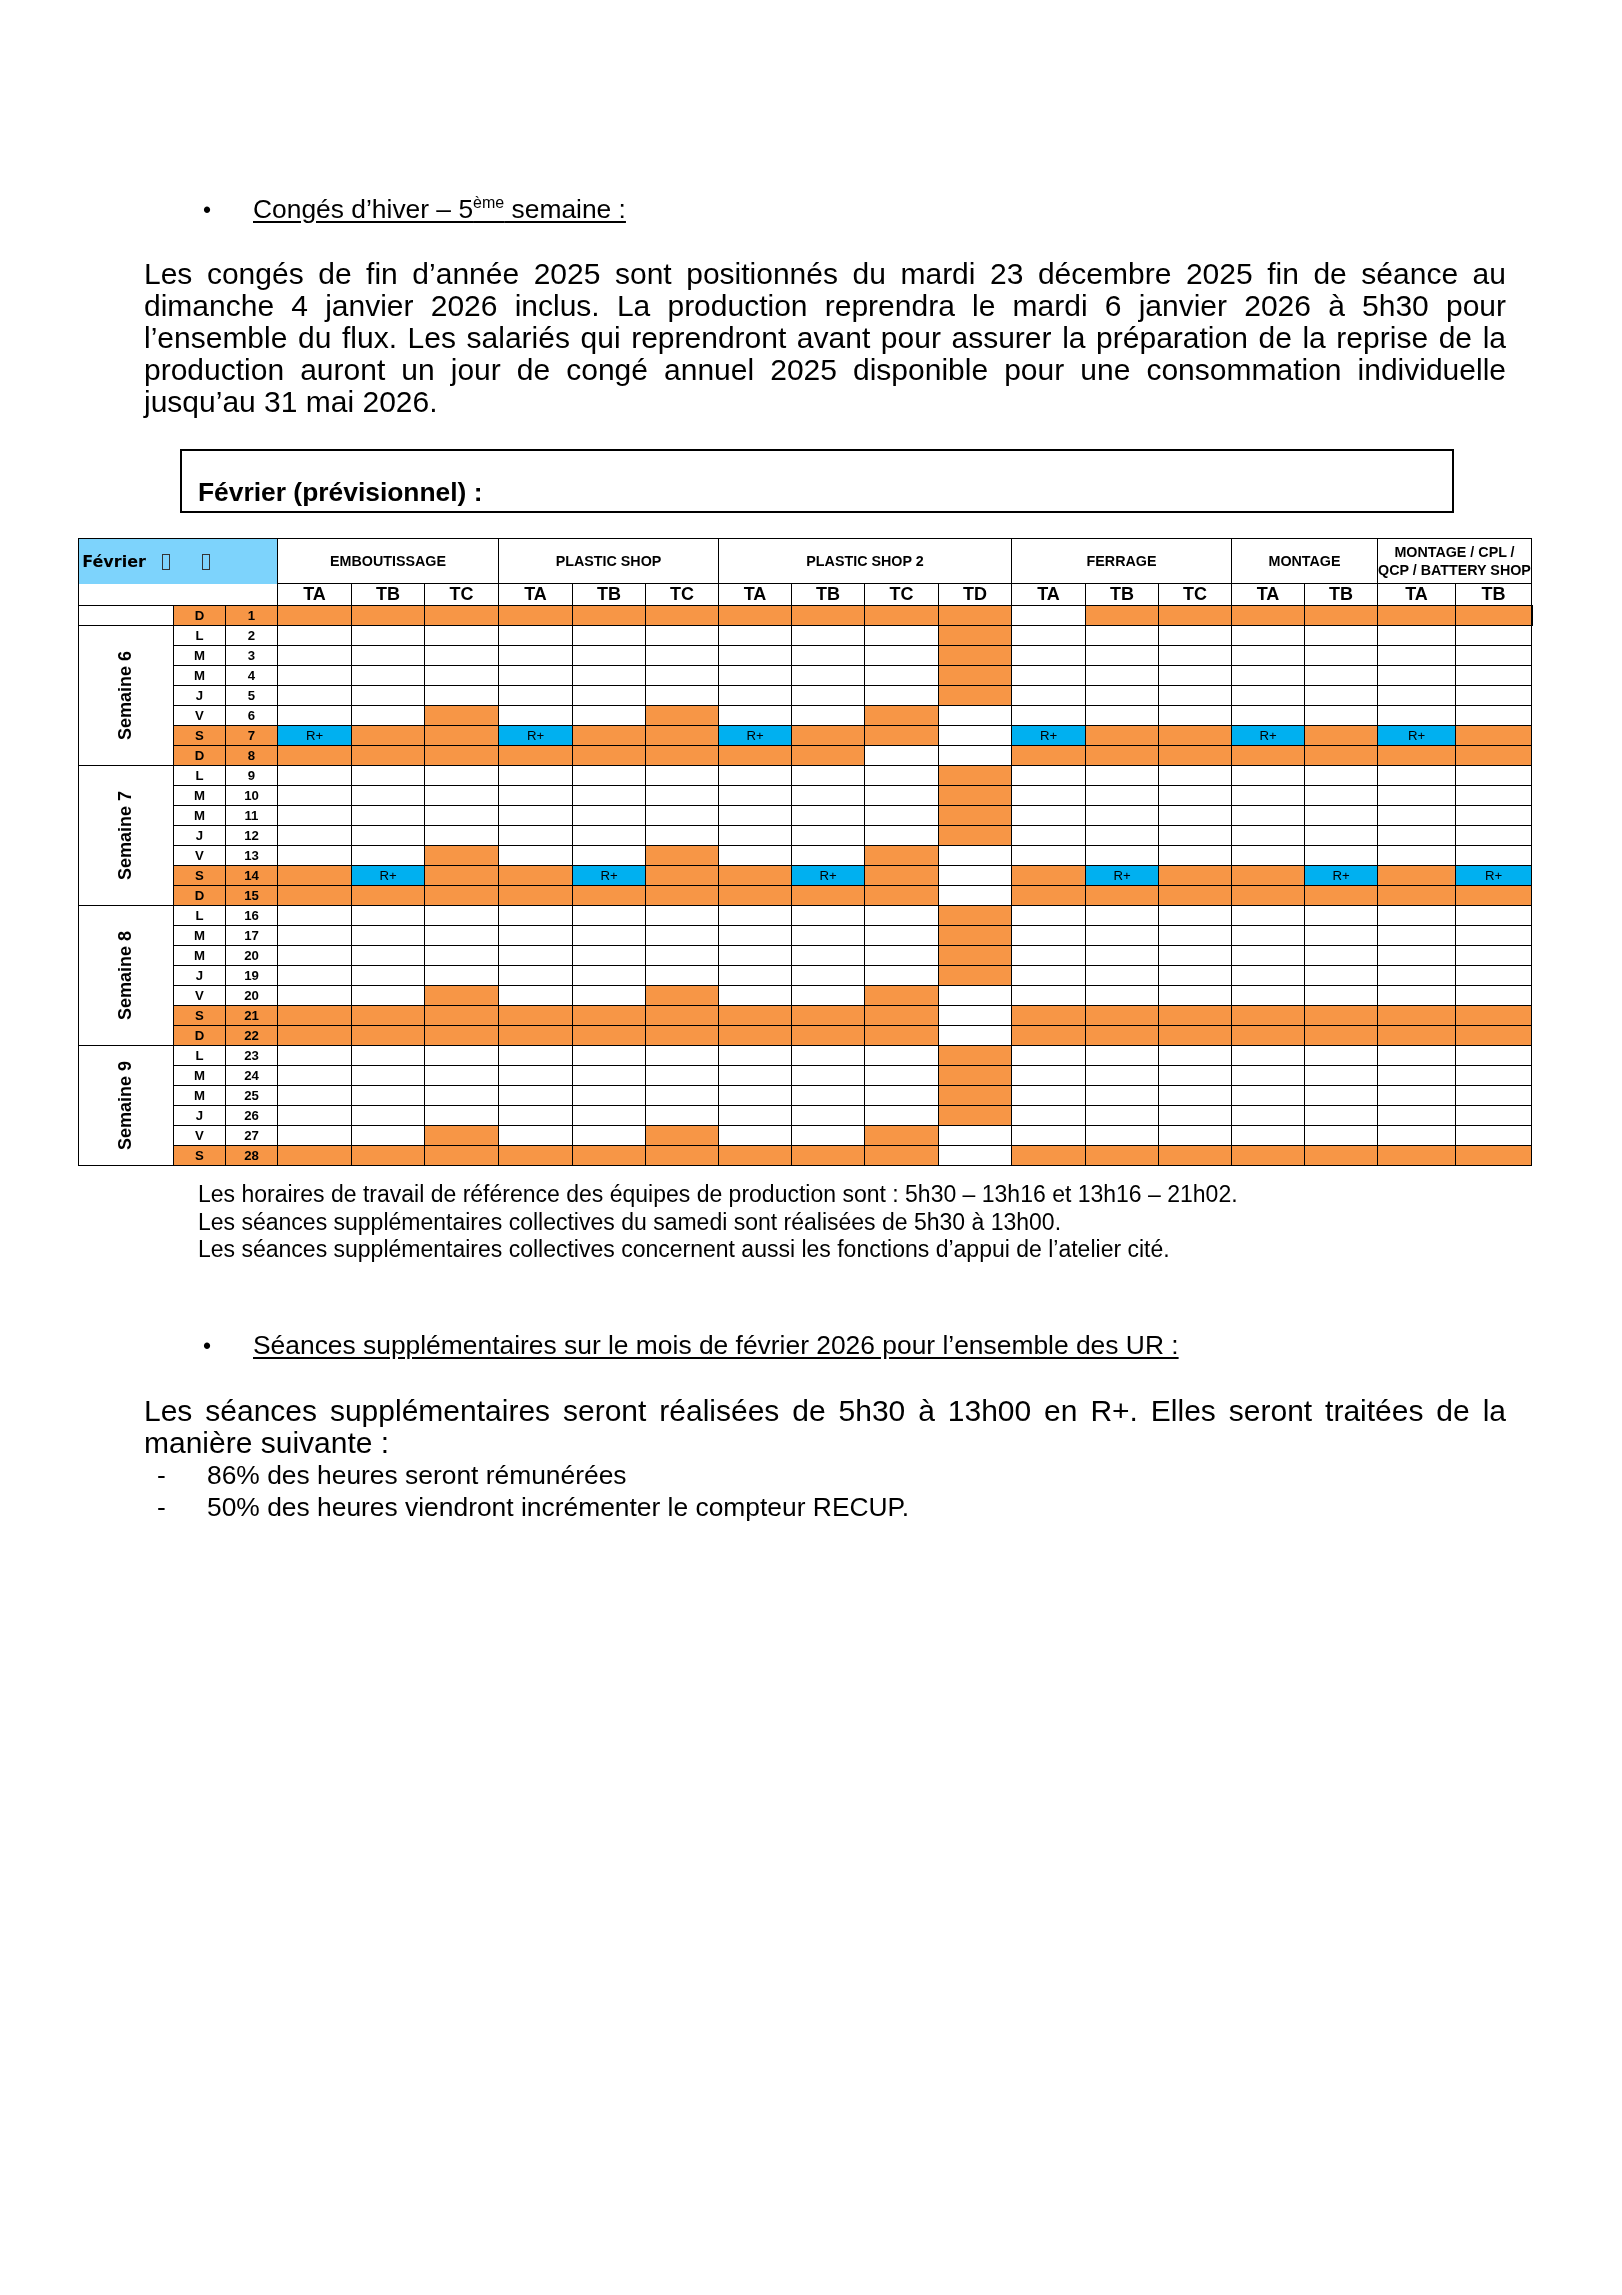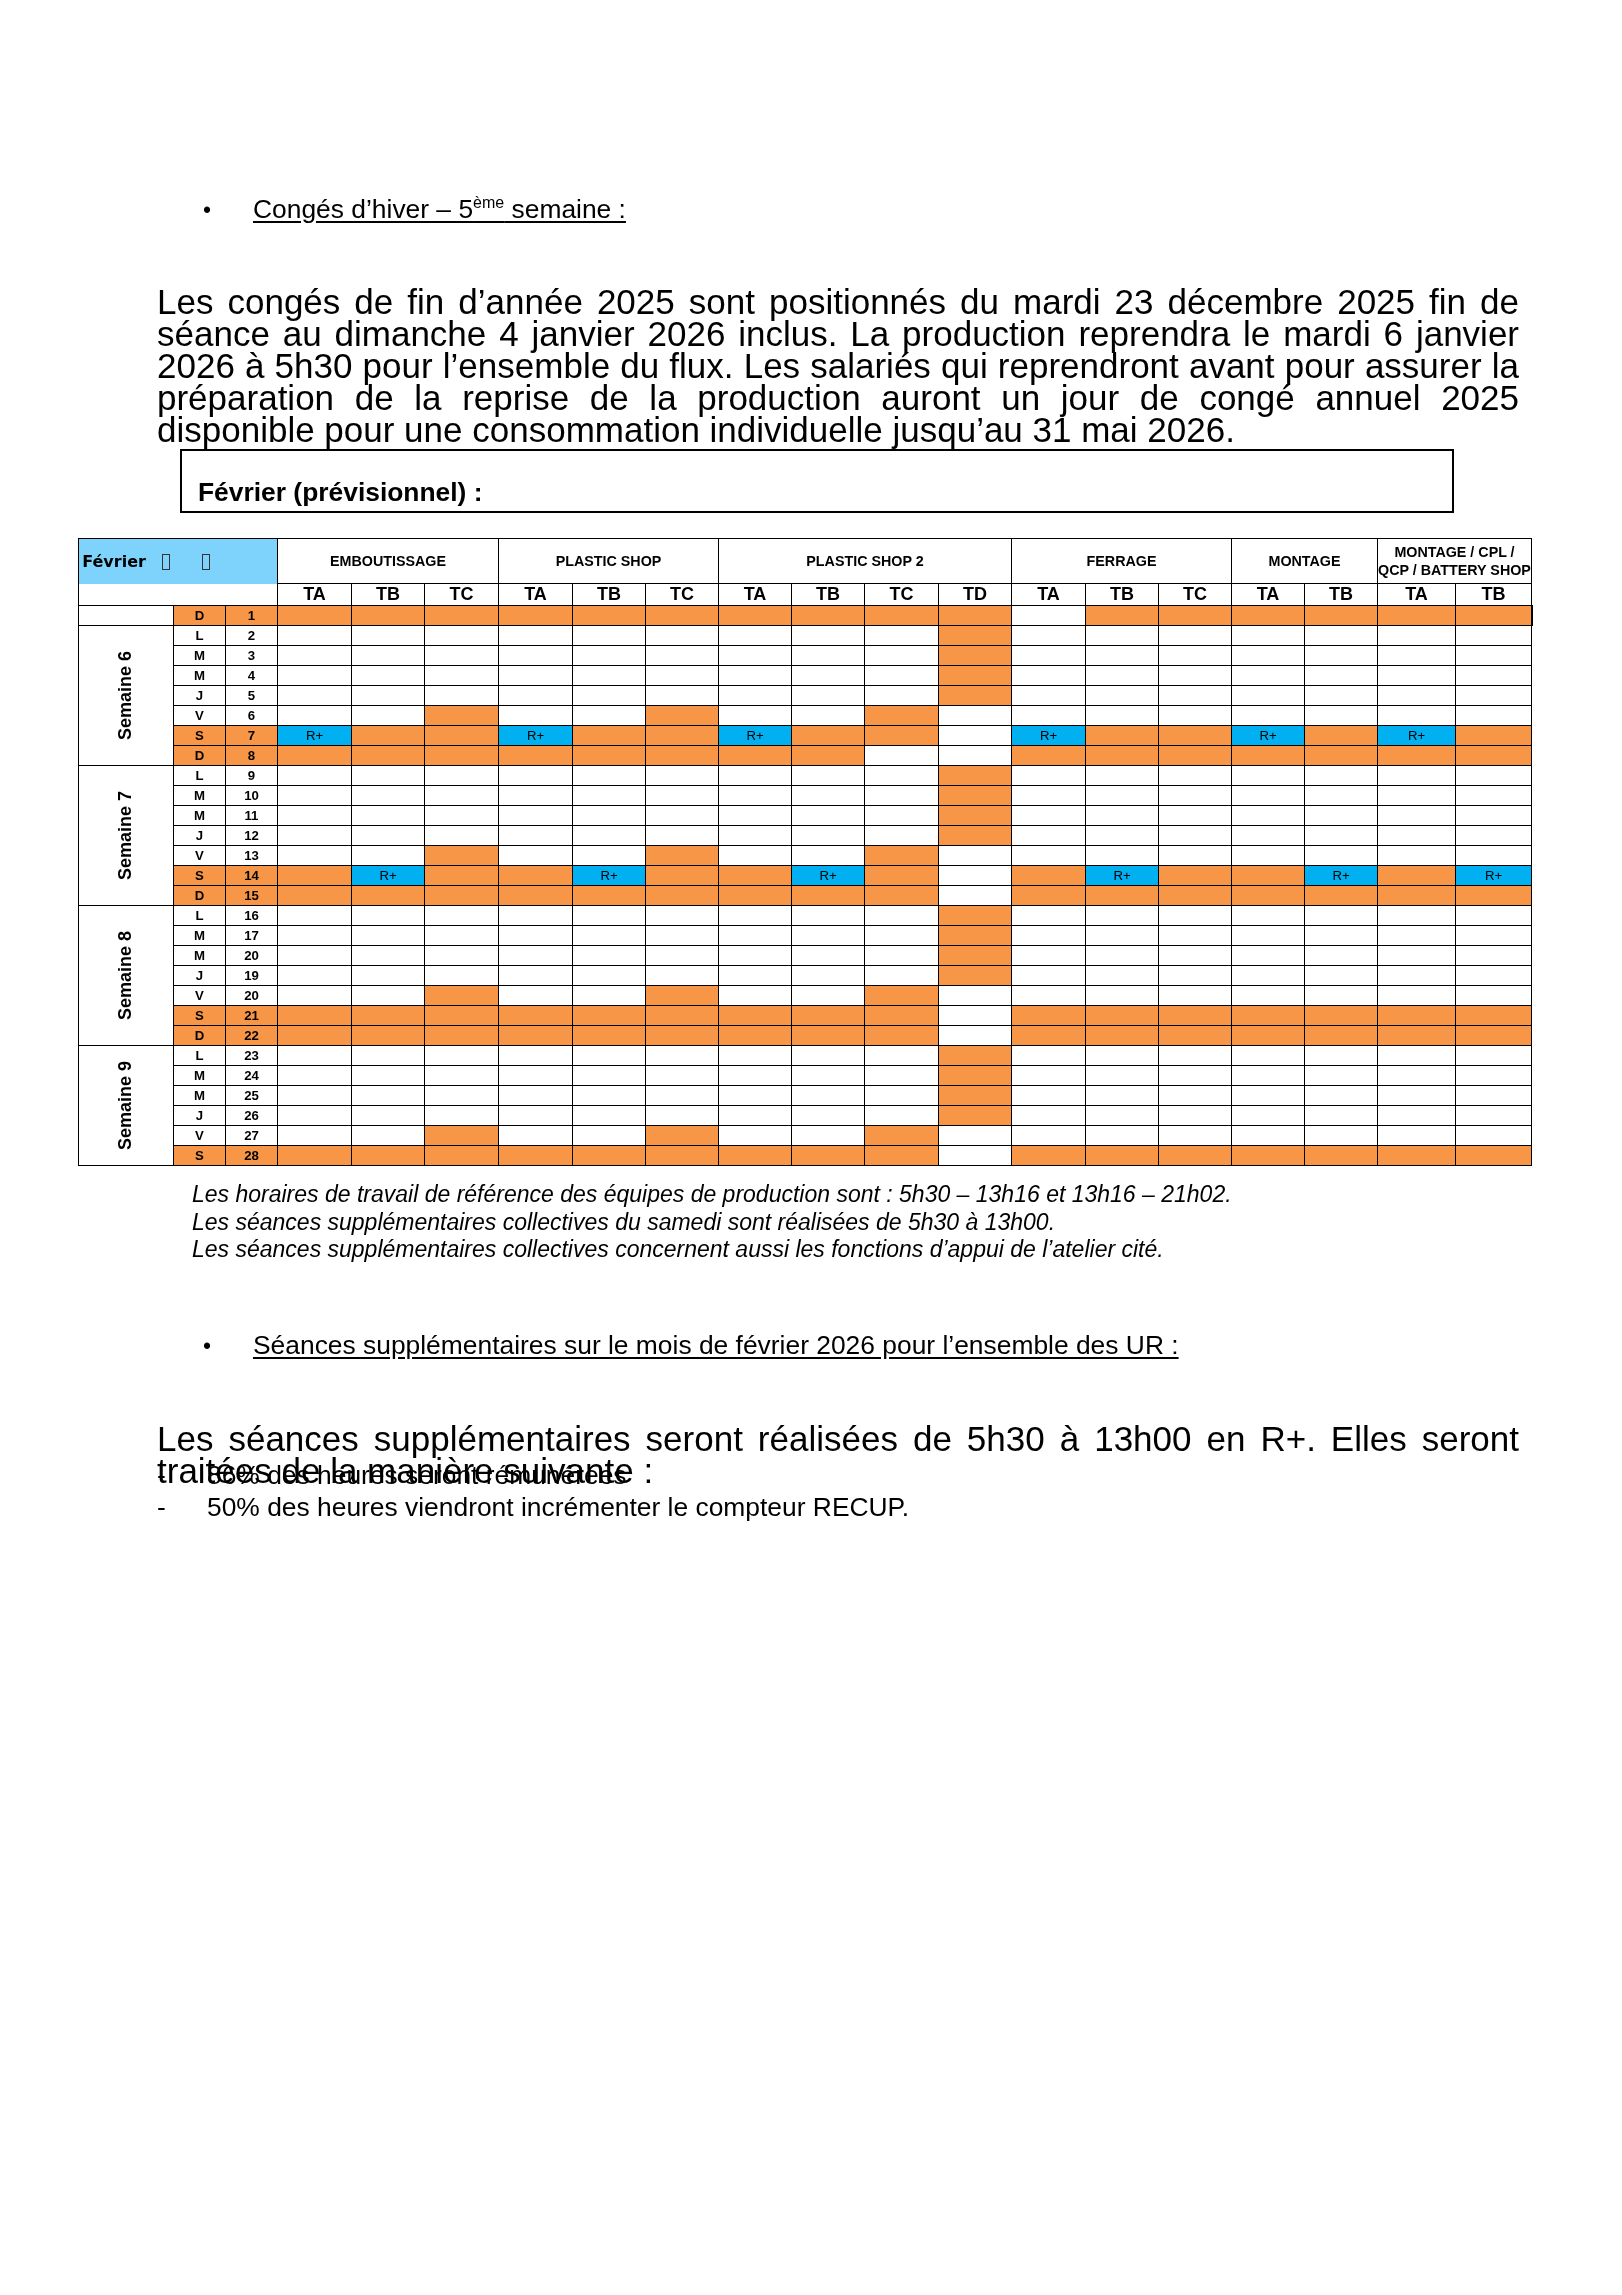--- a/index.html
+++ b/index.html
@@ -1,37 +1,37 @@
 <!DOCTYPE html>
 <html style="font-size:8.4px"><head>
 <meta charset="utf-8">
 <style>
   html, body { margin:0; padding:0; background:#fff; }
   body { width:1622px; height:2295px; position:relative; font-family:"Liberation Sans", sans-serif; color:#000; overflow:hidden; }
   .bullet-line { position:absolute; left:203px; font-size:26.4px; display:flex; align-items:baseline; }
   .bullet-dot { width:50px; font-size:23px; }
   .bullet-text { text-decoration:underline; text-underline-offset:3.2px; }
   .bullet-text sup { font-size:16px; }
-  .para { position:absolute; left:157px; width:1362px; font-size:35px; line-height:32px; text-align:justify;margin-top:28px; }
+  .para { position:absolute; left:144px; width:1362px; font-size:30px; line-height:32px; text-align:justify; }
   .box { position:absolute; left:180px; top:449px; width:1274px; height:64px; border:2.1px solid #000; box-sizing:border-box; }
   .box-title { position:absolute; left:16px; bottom:3.2px; font-size:26.4px; font-weight:bold; }
   table.grid { position:absolute; left:78px; top:538px; border-collapse:collapse; table-layout:fixed; font-family:"Liberation Sans", sans-serif; }
   table.grid td { border:1.6px solid #000; padding:0; text-align:center; vertical-align:middle; overflow:hidden; box-sizing:border-box; }
   .hdr-top td { height:45px; }
   .hdr-sub td { height:19.5px; font-size:18px;font-weight:bold; }
   .hdr-month { background:#7dd3fc; text-align:left !important; font-family:"DejaVu Sans", sans-serif; font-weight:bold; font-size:16px; padding-left:3.2px !important; border-bottom:none !important; }
   .hdr-dept { font-weight:bold; font-size:14.3px; line-height:18px; }
   .day-row td { height:20px; font-size:13.2px; }
   .daycell, .numcell { font-weight:bold; }
   .o { background:#f79646; }
   .b { background:#00b0f0; font-size:13.7px; }
   .w { background:#fff; }
   .week-cell { background:#fff; }
   .week-label { display:inline-block; transform:rotate(-90deg); white-space:nowrap; font-weight:bold; font-size:18px; }
-  .notes { position:absolute; left:192px; font-size:23px; line-height:27.5px;font-style:italic; }
+  .notes { position:absolute; left:198px; font-size:23px; line-height:27.5px; }
   .dash-list { position:absolute; left:157px; font-size:26.4px; line-height:32px; }
   .dash-list div { display:flex; }
   .dash-list .dash { width:50px; }
   .glyph-box { display:inline-block; width:6.3px; height:13.7px; border:1.1px solid #333; vertical-align:middle; margin:0 16px; }
 </style>
 </head>
 <body>
 
 <div class="bullet-line" style="top:194px;">
   <span class="bullet-dot">•</span>

